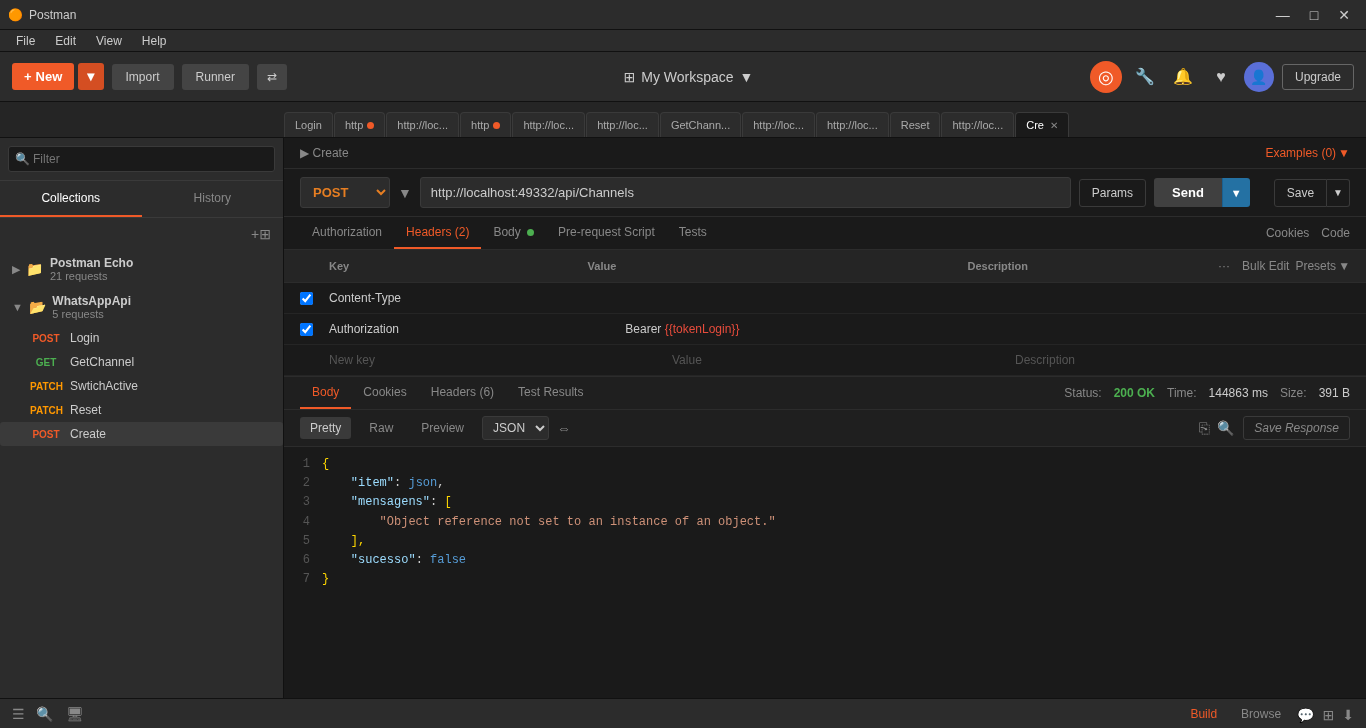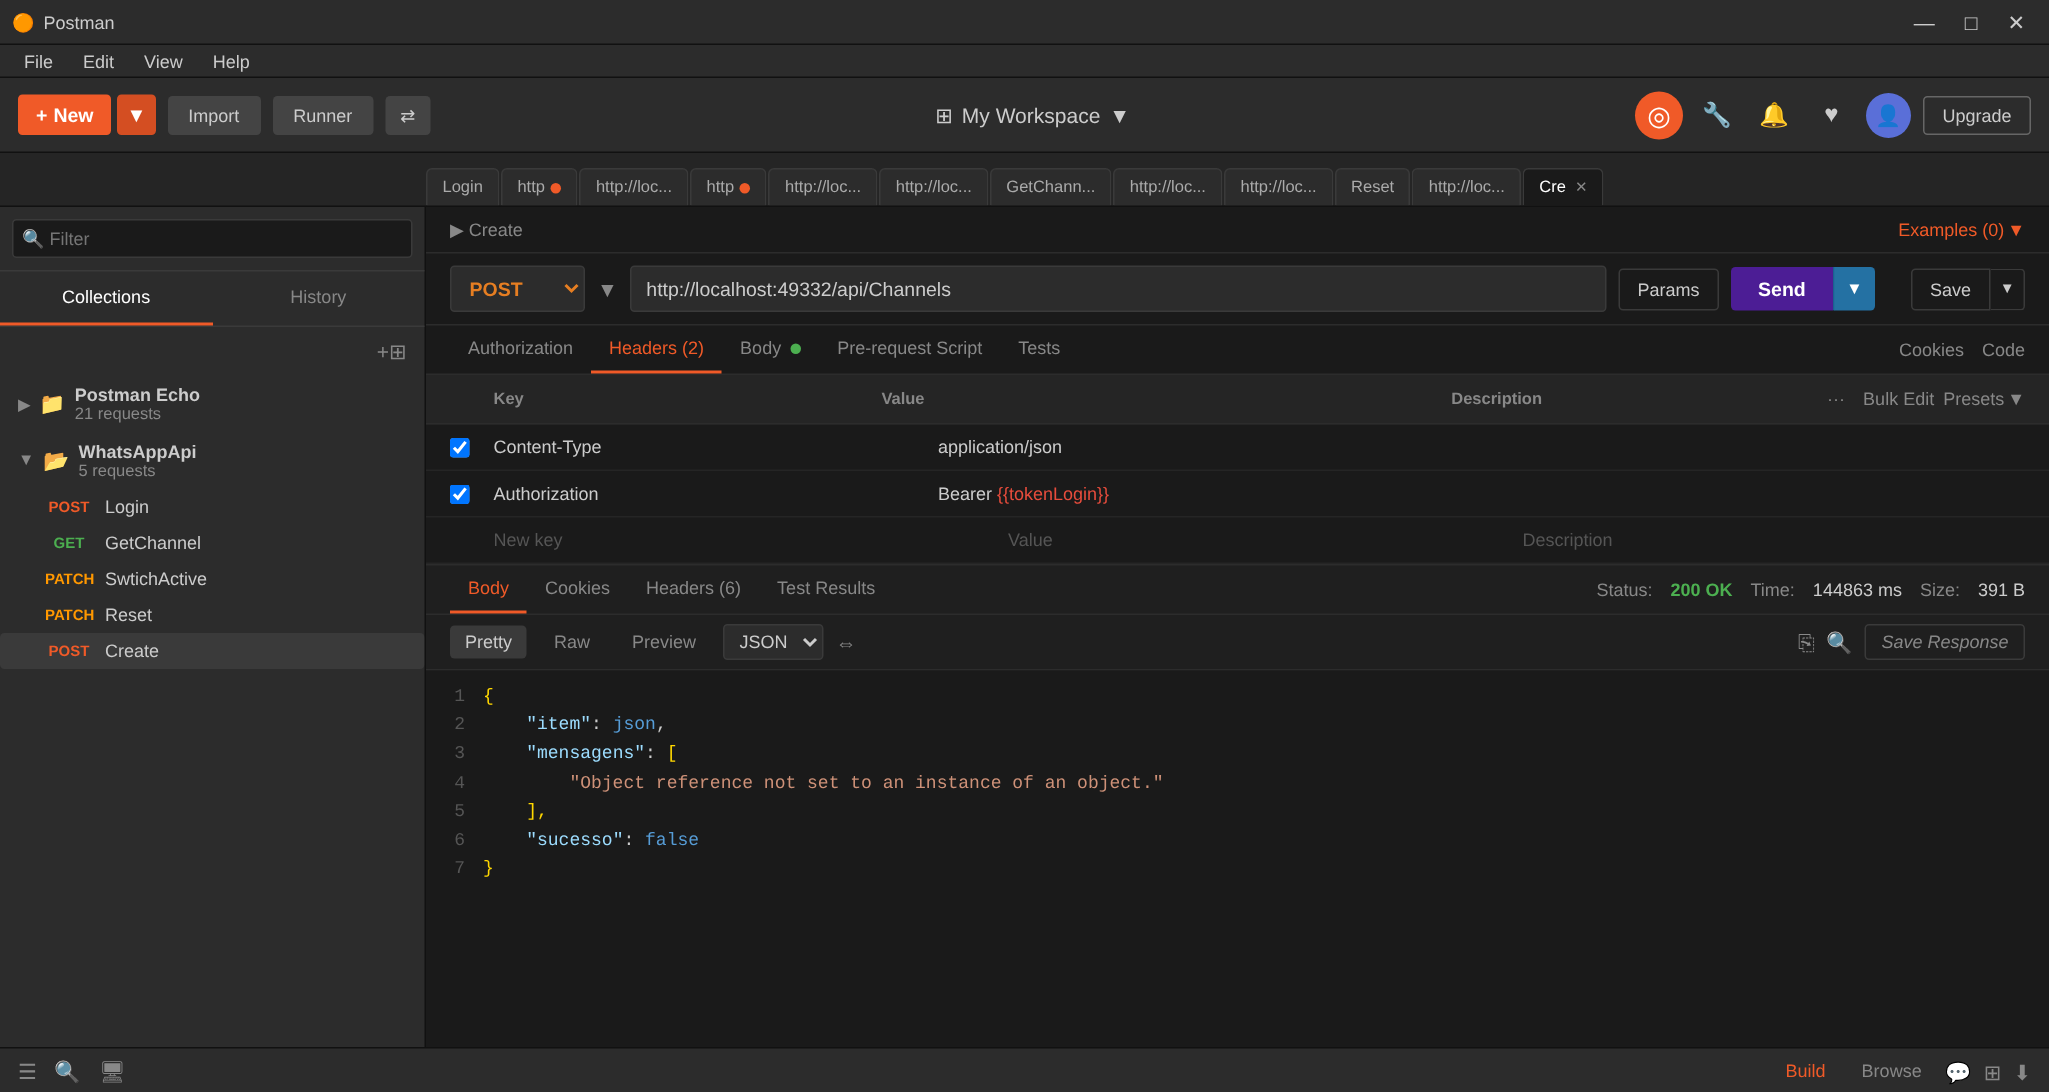--- a/index.html
+++ b/index.html
@@ -249,21 +249,21 @@
       flex: 1; background: #2c2c2c; border: 1px solid #3a3a3a;
       border-radius: 3px; color: #ccc; padding: 7px 10px; font-size: 13px;
       outline: none;
     }
     #params-btn {
       background: none; border: 1px solid #3a3a3a; color: #ccc;
       border-radius: 3px; padding: 6px 12px; cursor: pointer; font-size: 12px;
     }
     #send-btn-group { display: flex; }
     #send-btn {
-      background: #4c1d95; border: none; color: white; font-size: 13px; font-weight: 600;
+      background: #404040; border: none; color: white; font-size: 13px; font-weight: 600;
       padding: 7px 18px; cursor: pointer; border-radius: 3px 0 0 3px;
     }
     #send-arrow {
       background: #2471a3; border: none; border-left: 1px solid #1a6090; color: white;
       padding: 7px 8px; cursor: pointer; border-radius: 0 3px 3px 0; font-size: 11px;
     }
     #save-btn-group { display: flex; }
     #save-btn {
       background: none; border: 1px solid #3a3a3a; color: #ccc;
       padding: 6px 12px; cursor: pointer; font-size: 12px; border-radius: 3px 0 0 3px; margin-left: 16px;
@@ -574,21 +574,20 @@
         <button class="presets-btn">
           <span>Presets</span>
           <span>▼</span>
         </button>
       </div>
     </div>
 
     <div class="header-row">
       <input type="checkbox" checked="" class="row-checkbox" style="">
       <span class="row-key">Content-Type</span>
-      <span class="row-value">application/json</span>
       <span class="row-desc"></span>
     </div>
 
     <div class="header-row">
       <input type="checkbox" checked="" class="row-checkbox" style="">
       <span class="row-key">Authorization</span>
       <span class="row-value">Bearer <span class="token-var">{{tokenLogin}}</span></span>
       <span class="row-desc"></span>
     </div>
 

